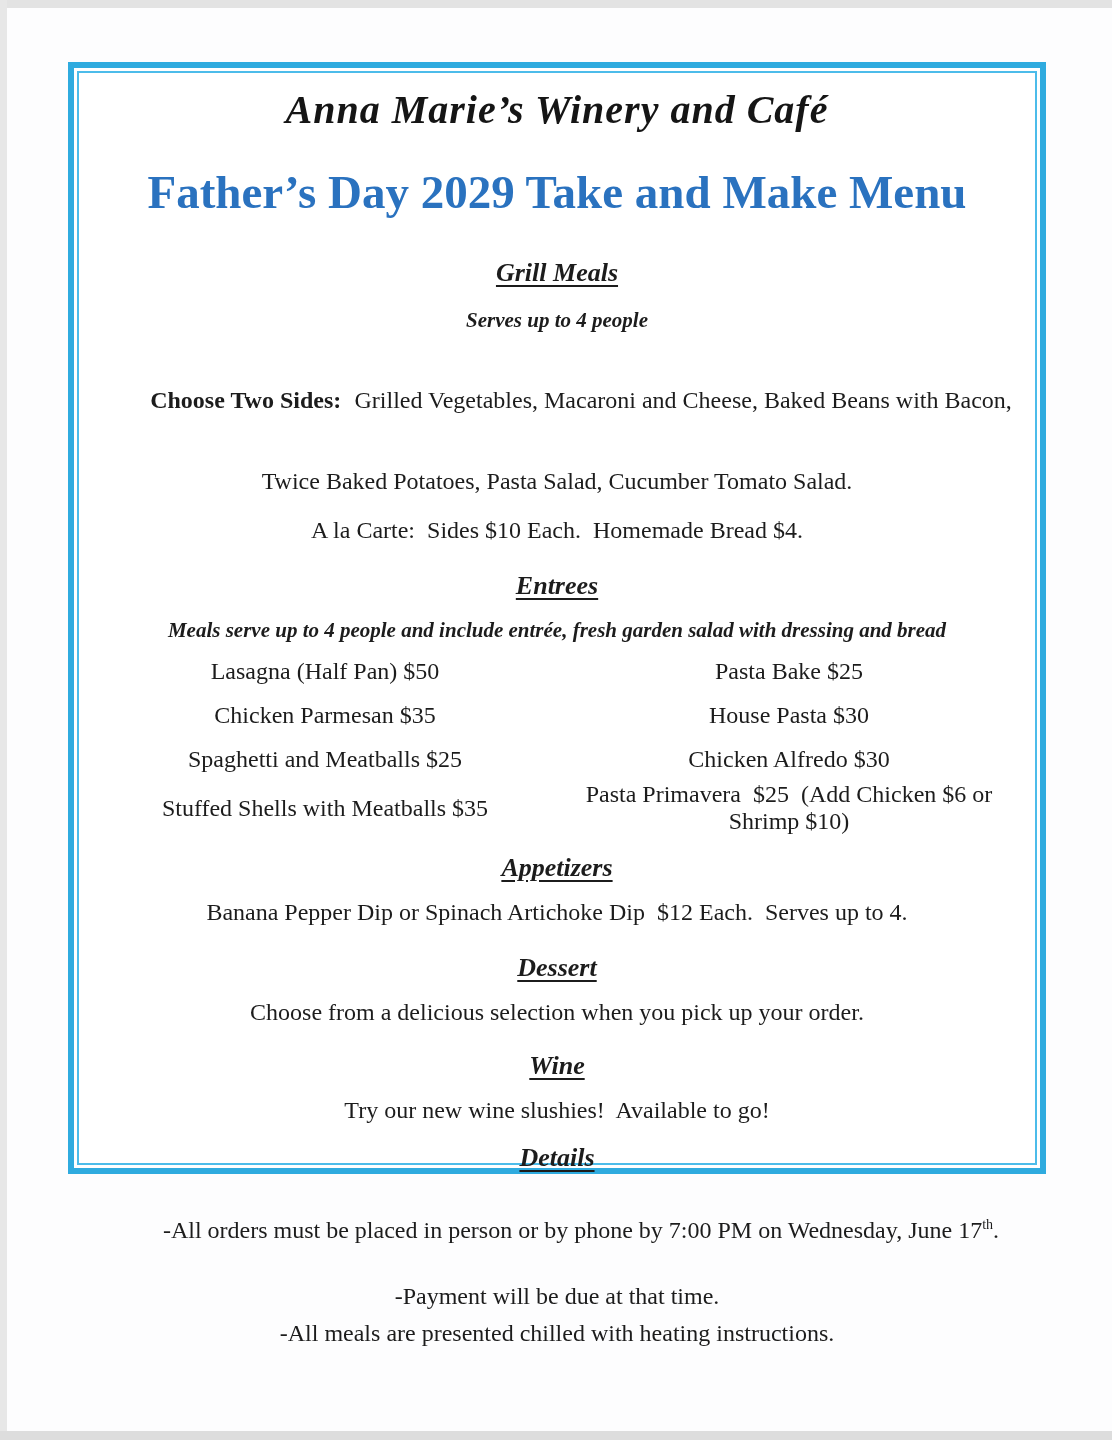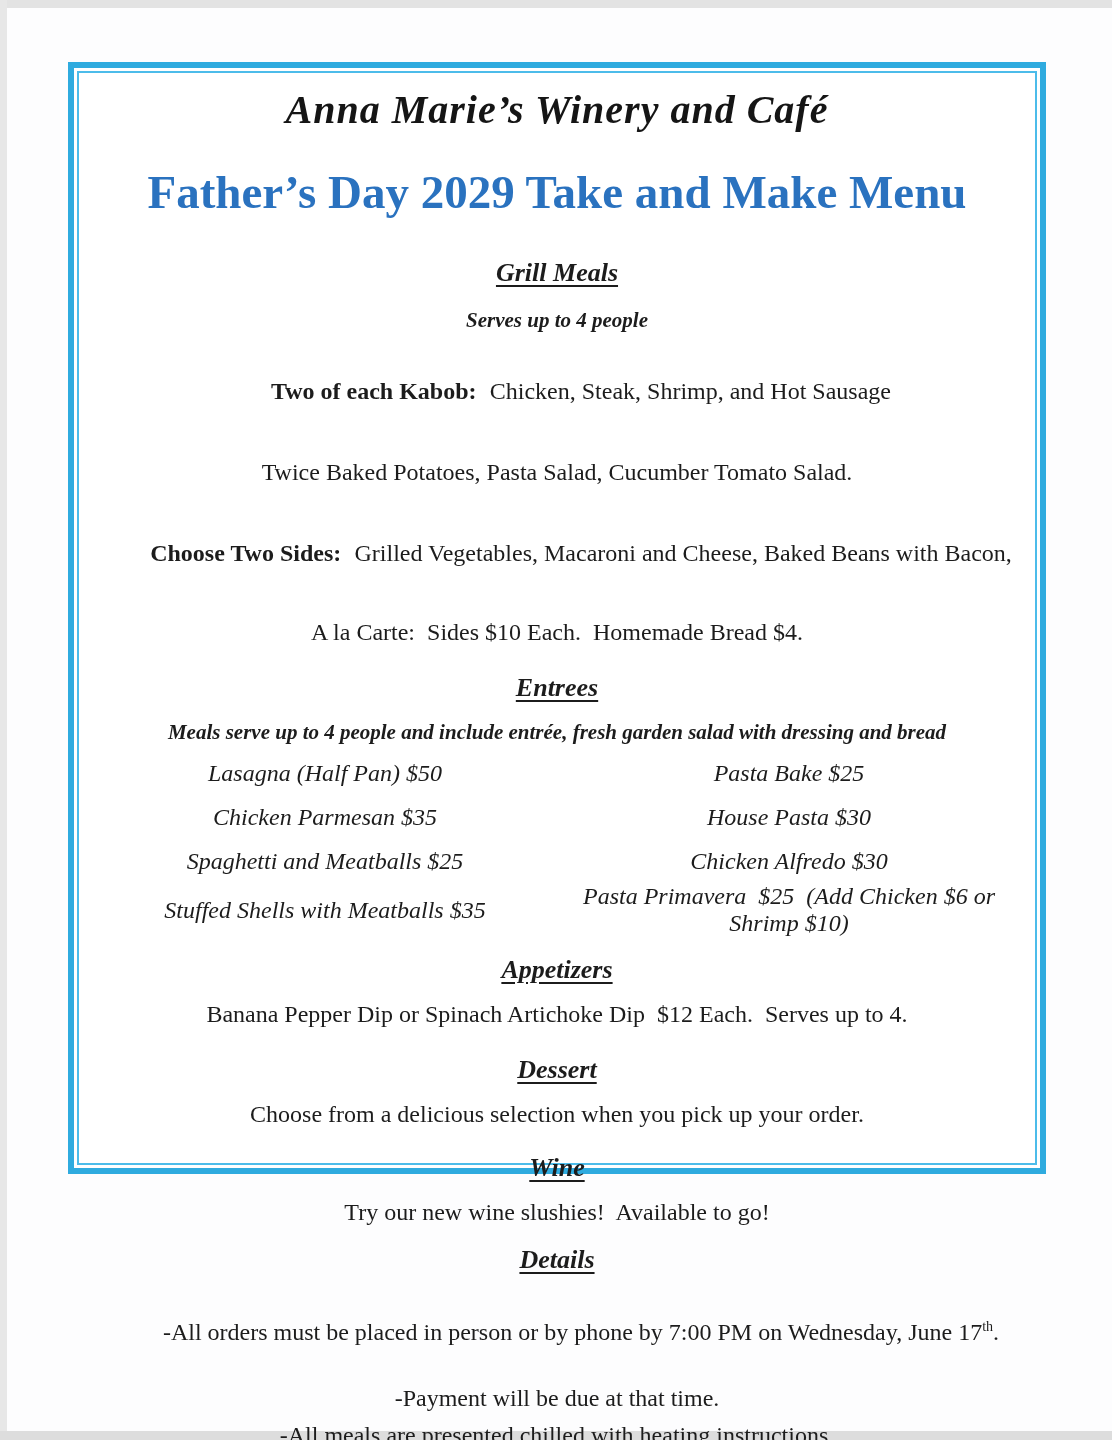--- a/index.html
+++ b/index.html
@@ -61,21 +61,20 @@
   .alacarte-line{margin-top:19px;}
   .bold-label{font-weight:bold;}
   .label-gap{margin-left:0.55em;}
 
   .h-entrees{margin-top:24px;}
   .entrees-note{margin-top:13px;}
   .entrees-grid{
     margin-top:5px;
     display:grid;grid-template-columns:1fr 1fr;
     padding:0 14px;
-    font-style:italic;
   }
   .entree-item{
     min-height:44px;
     display:flex;align-items:center;justify-content:center;
     font-size:24px;line-height:27px;
     white-space:pre-wrap;
   }
   .h-appetizers{margin-top:16px;}
   .appetizers-text{margin-top:12px;}
   .h-dessert{margin-top:24px;}
@@ -98,27 +97,24 @@
 
 <div class="menu-border">
   <div class="menu-inner">
     <div class="content">
 
       <div class="restaurant-name">Anna Marie’s Winery and Café</div>
       <div class="menu-title">Father’s Day 2029 Take and Make Menu</div>
 
       <div class="section-heading h-grill">Grill Meals</div>
       <div class="note serves-note line">Serves up to 4 people</div>
-      <div class="body-line kabob-line line">
-        <span class="bold-label">Two of each Kabob:</span><span class="label-gap">Chicken, Steak, Shrimp, and Hot Sausage</span>
-      </div>
-      <div class="body-line sides-line2 line">Twice Baked Potatoes, Pasta Salad, Cucumber Tomato Salad.</div>
       <div class="body-line sides-line1 line">
         <span class="bold-label">Choose Two Sides:</span><span class="label-gap">Grilled Vegetables, Macaroni and Cheese, Baked Beans with Bacon,</span>
       </div>
+      <div class="body-line sides-line2 line">Twice Baked Potatoes, Pasta Salad, Cucumber Tomato Salad.</div>
       <div class="body-line alacarte-line line">A la Carte:  Sides $10 Each.  Homemade Bread $4.</div>
 
       <div class="section-heading h-entrees">Entrees</div>
       <div class="note entrees-note line">Meals serve up to 4 people and include entrée, fresh garden salad with dressing and bread</div>
 
       <div class="entrees-grid">
         <div class="entree-item">Lasagna (Half Pan) $50</div>
         <div class="entree-item">Pasta Bake $25</div>
         <div class="entree-item">Chicken Parmesan $35</div>
         <div class="entree-item">House Pasta $30</div>

